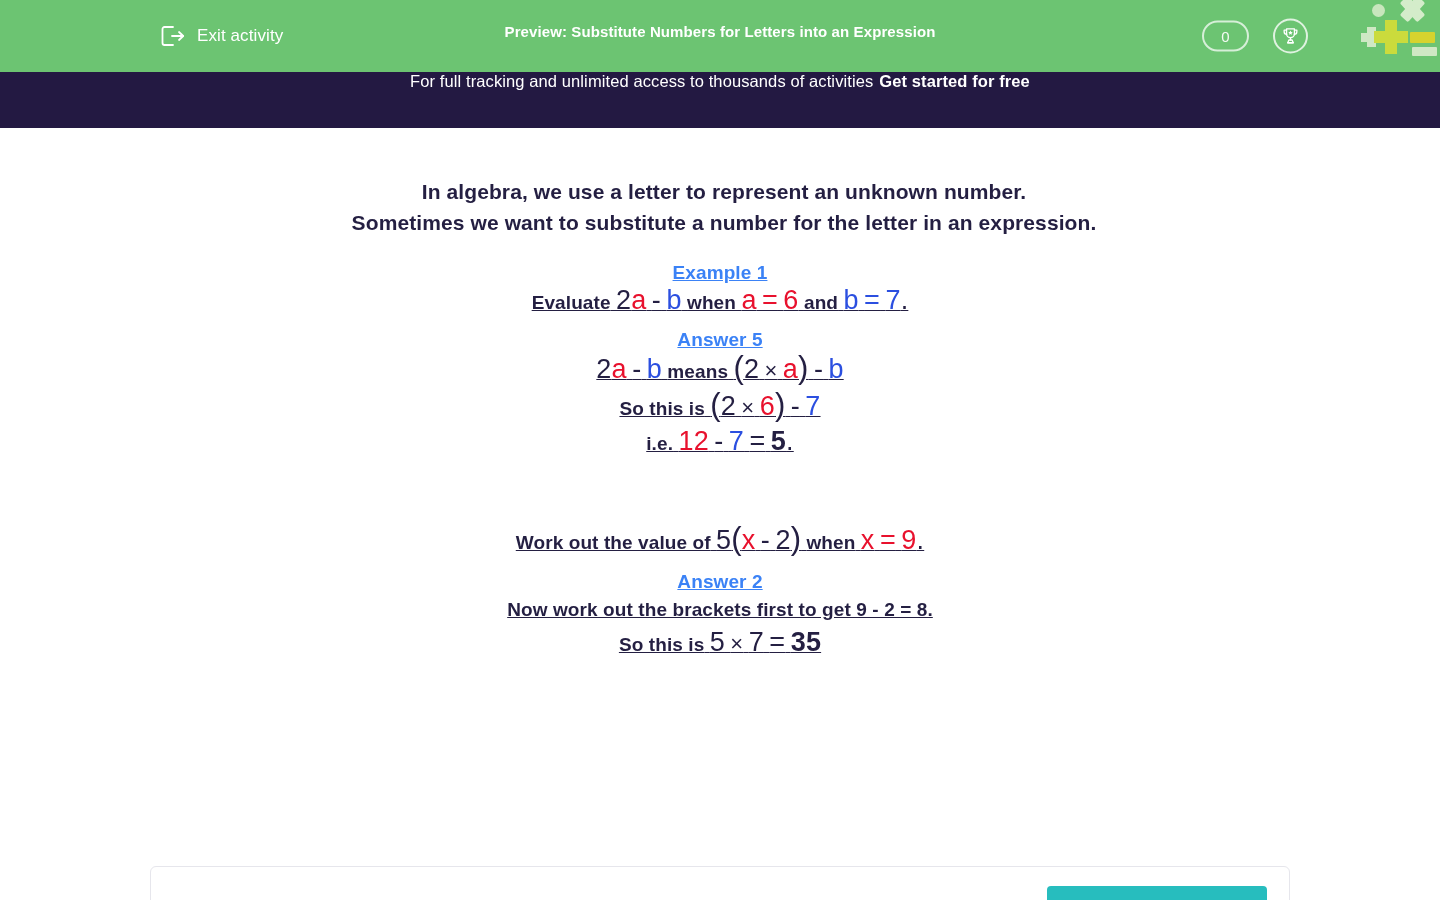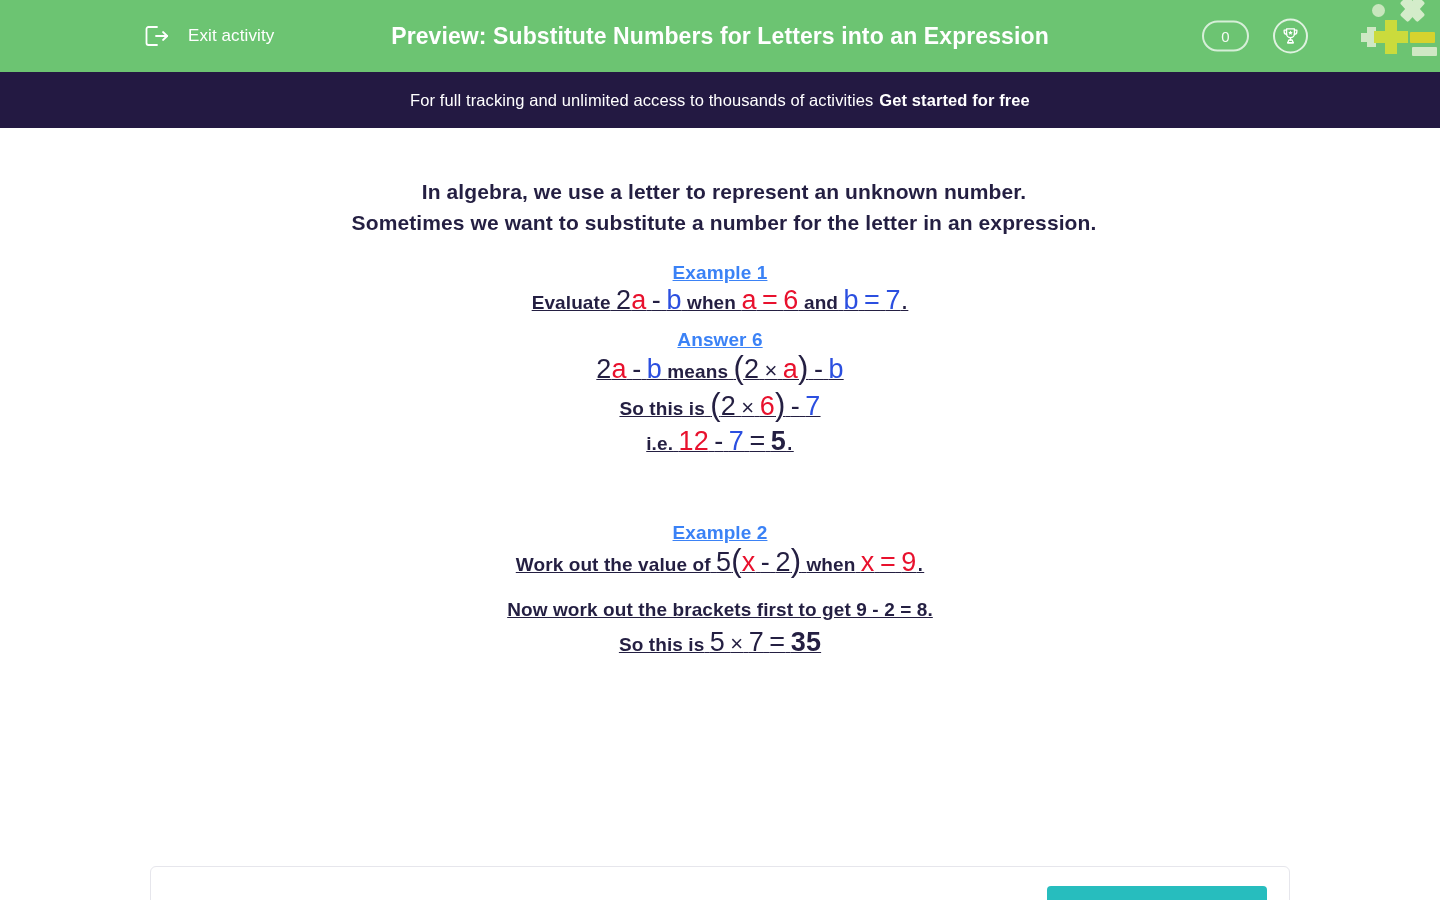--- a/index.html
+++ b/index.html
@@ -17,44 +17,44 @@
     position: relative;
     height: 72px;
     background: #6cc472;
     display: flex;
     align-items: center;
     overflow: hidden;
   }
 
   .exit-activity {
     position: absolute;
-    left: 144px;
+    left: 160px;
     top: 50%;
     transform: translateY(-50%);
     display: flex;
     align-items: center;
-    gap: 18px;
+    gap: 11px;
     cursor: pointer;
   }
   .exit-icon { width: 26px; height: 24px; display: block; }
   .exit-label {
     color: #ffffff;
     font-size: 17px;
     letter-spacing: 0.1px;
     white-space: nowrap;
   }
 
   .header-title {
     position: absolute;
     left: 50%;
     transform: translateX(-50%);
     top: 50%;
     margin-top: -13px;
     color: #ffffff;
-    font-size: 23px;
+    font-size: 15px;
     font-weight: bold;
     white-space: nowrap;
     letter-spacing: 0.1px;
     text-align: right;
   }
 
   .header-right {
     position: absolute;
     right: 132px;
     top: 50%;
@@ -127,21 +127,20 @@
     content: ""; position: absolute; background: #cfe8c4;
   }
   .c-plus-l:before { left: 6px; top: 0;  width: 9px;  height: 20px; }
   .c-plus-l:after  { left: 0;  top: 6px; width: 20px; height: 9px;  }
 
   
   .promo-banner {
     height: 56px;
     background: #231942;
     display: flex;
-    align-items: center;
     justify-content: center;
     color: #ffffff;
     font-size: 16.5px;
     letter-spacing: 0.1px;
   }
   .promo-cta {
     font-weight: bold;
     margin-left: 6px;
     cursor: pointer;
     color: #ffffff;
@@ -296,21 +295,21 @@
     <span class="math red">=</span>
     <span class="math red">6</span>
     <span>and</span>
     <span class="math blue">b</span>
     <span class="math blue">=</span>
     <span class="math blue">7</span><span class="math dark">.</span>
   </div>
 
   <div class="sp-ans1"></div>
 
-  <div class="section-heading">Answer 6</div>
+  <div class="section-heading">Answer 5</div>
 
   <div class="body-line">
     <span class="math dark">2</span><span class="math red">a</span>
     <span class="math dark">-</span>
     <span class="math blue">b</span>
     <span>means</span>
     <span class="paren dark">(</span><span class="math dark">2</span>
     <span class="math-sm dark">×</span>
     <span class="math red">a</span><span class="paren dark">)</span>
     <span class="math dark">-</span>
@@ -330,34 +329,34 @@
     <span>i.e.</span>
     <span class="math red">12</span>
     <span class="math dark">-</span>
     <span class="math blue">7</span>
     <span class="math dark">=</span>
     <span class="math dark bold">5</span><span class="math dark">.</span>
   </div>
 
   <div class="sp-gap"></div>
 
-  <div class="section-heading">Example 2</div>
   <div class="body-line">
     <span>Work out the value of</span>
     <span class="math dark">5</span><span class="paren dark">(</span><span class="math red">x</span>
     <span class="math dark">-</span>
     <span class="math dark">2</span><span class="paren dark">)</span>
     <span>when</span>
     <span class="math red">x</span>
     <span class="math red">=</span>
     <span class="math red">9</span><span class="math dark">.</span>
   </div>
 
   <div class="sp-ans2"></div>
 
+  <div class="section-heading">Answer 2</div>
 
 
 
   <div class="body-line">Now work out the brackets first to get 9 - 2 = 8.</div>
 
   <div class="body-line">
     <span>So this is</span>
     <span class="math dark">5</span>
     <span class="math-sm dark">×</span>
     <span class="math dark">7</span>

